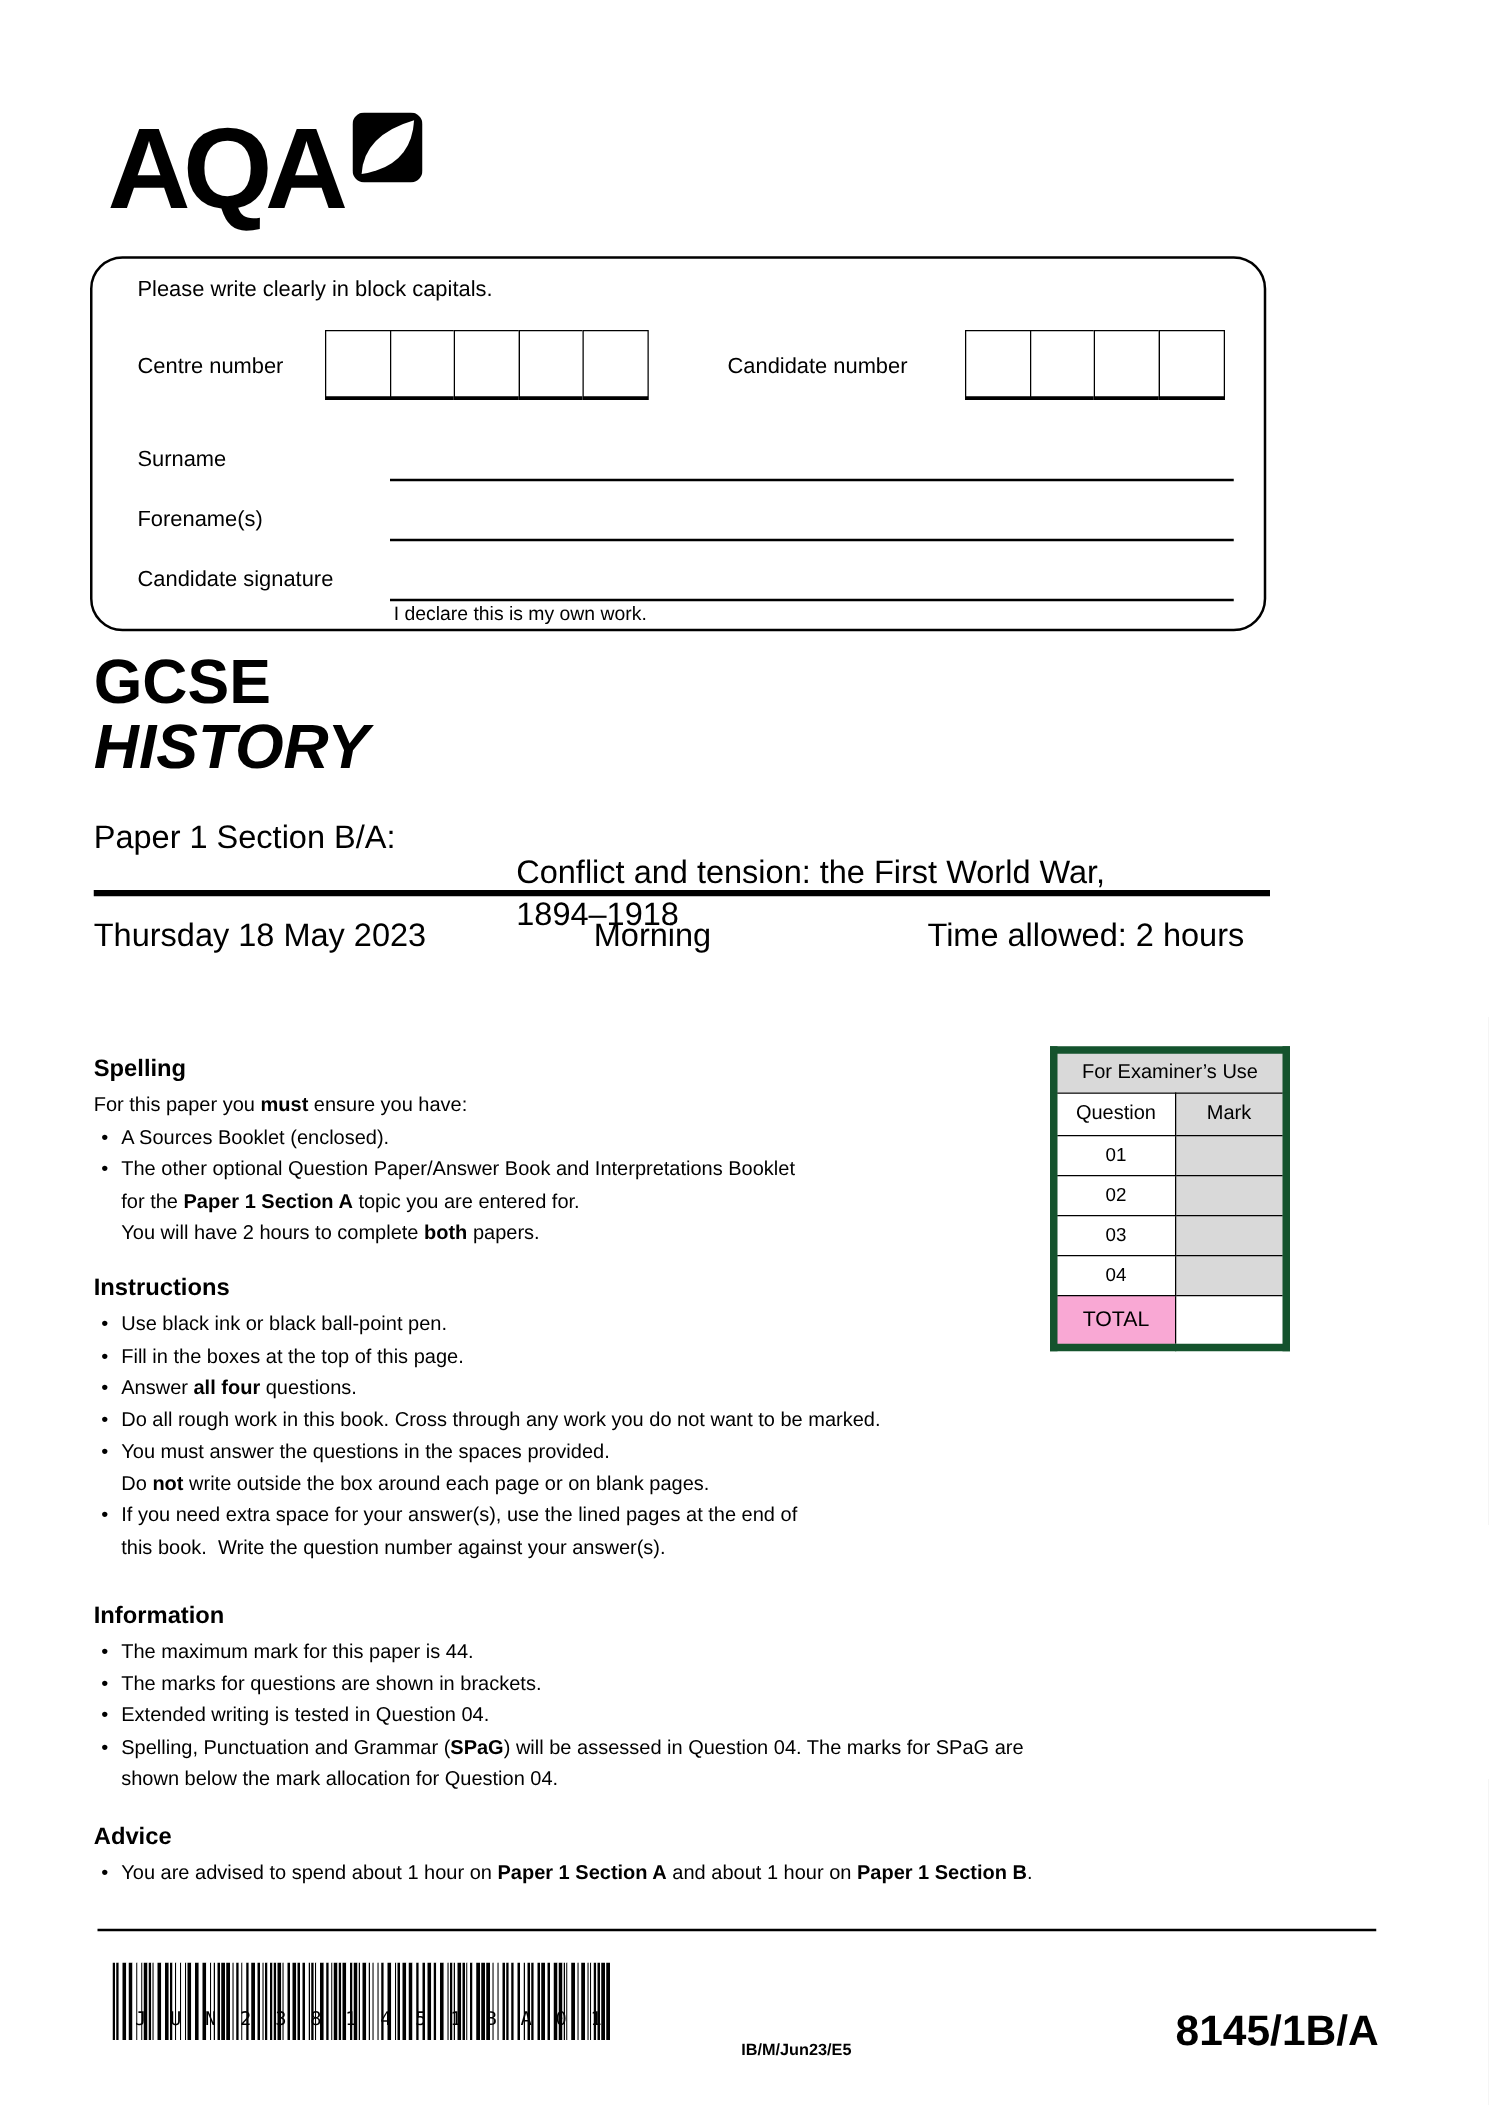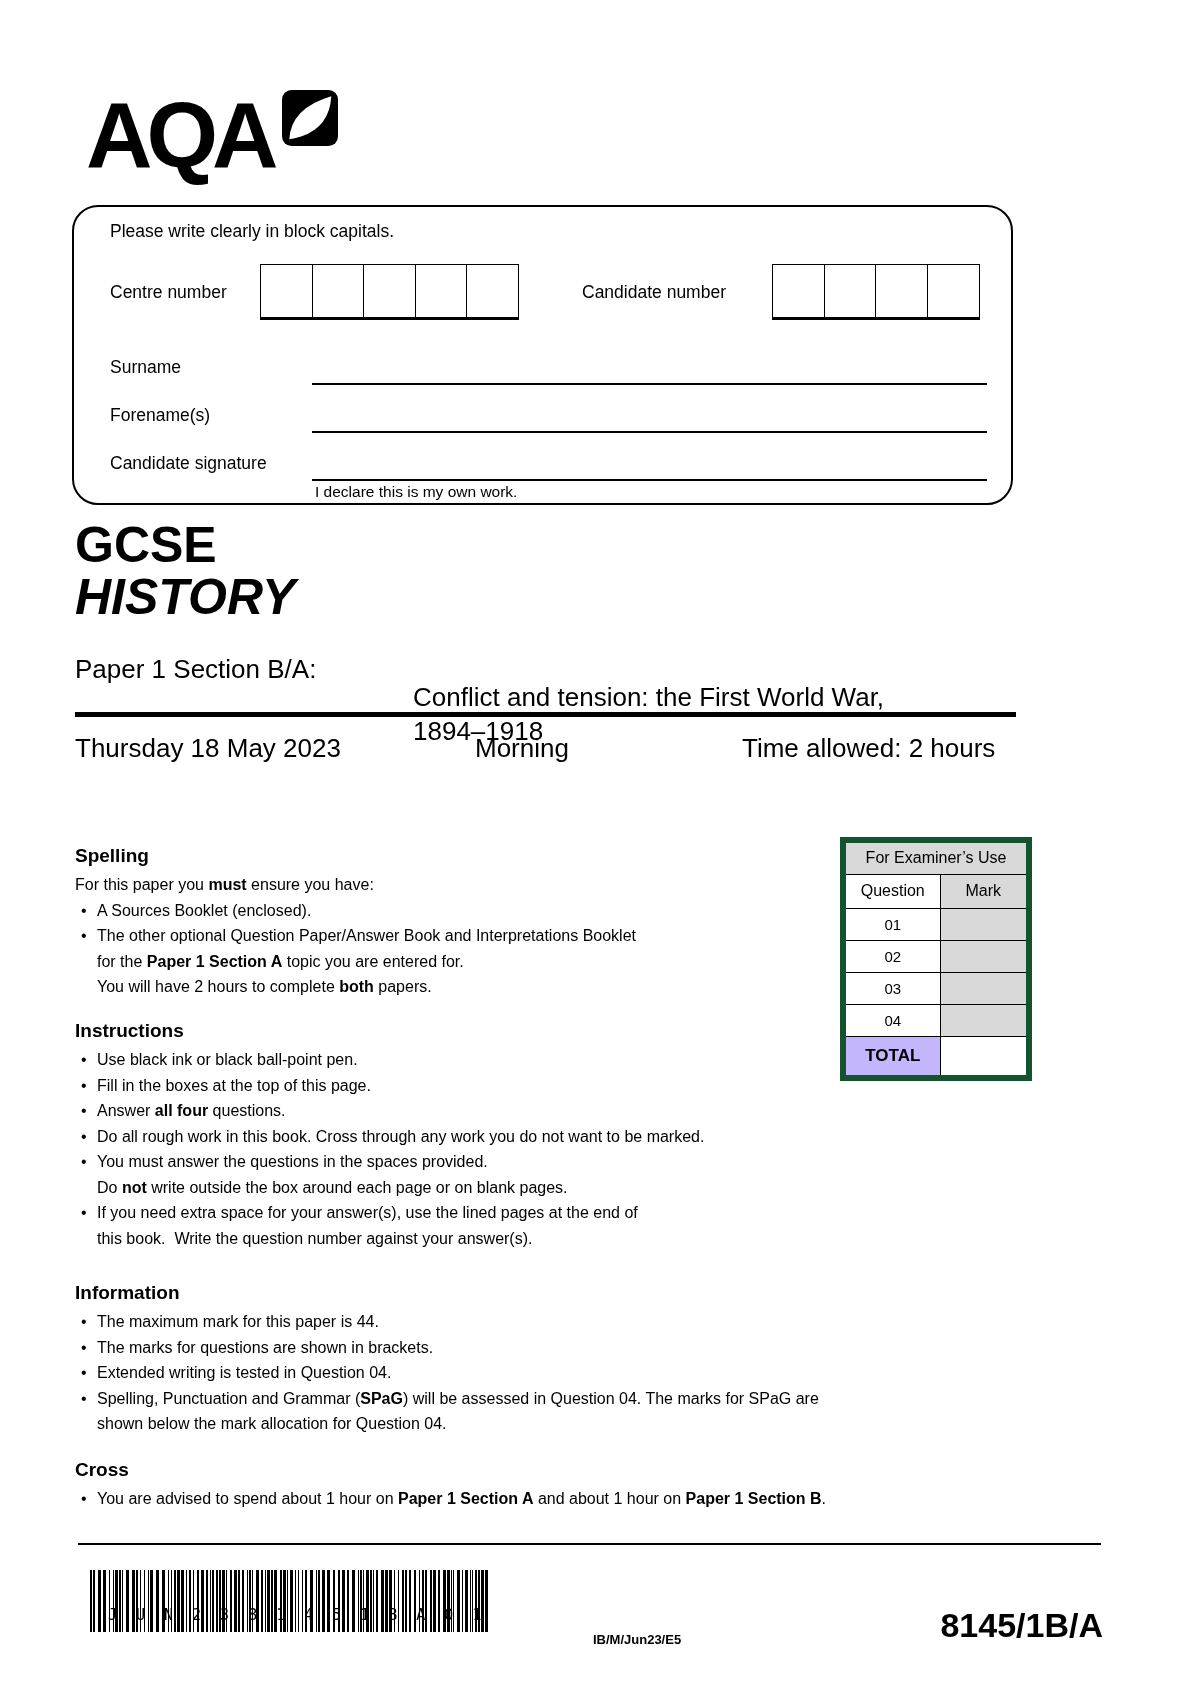--- a/index.html
+++ b/index.html
@@ -43,21 +43,21 @@
 
   
   .exam-table { border-collapse:collapse; table-layout:fixed; }
   .exam-table th, .exam-table td { border:1.5px solid #000; text-align:center; padding:0; }
   .exam-table { border:6px solid #14532d; }
   .exam-table .t-title { height:34px; font-size:16px; font-weight:normal; background:#d9d9d9; }
   .exam-table .t-q { width:97px; height:34px; font-size:16px; font-weight:normal; background:#fff; }
   .exam-table .t-m { width:89px; font-size:16px; font-weight:normal; background:#d9d9d9; }
   .exam-table .cell-q { height:32px; font-size:15px; background:#fff; }
   .exam-table .cell-m { background:#d9d9d9; }
-  .exam-table .t-total { height:42px; font-size:17px; font-weight:bold; background:#c4b5fd; }
+  .exam-table .t-total { height:42px; font-size:17px; font-weight:normal; background:#f9a8d4; }
   .exam-table .t-totalmark { background:#fff; }
 
   
   .footer-rule { height:2px; background:#000; }
   .barcode { display:flex; align-items:stretch; overflow:hidden; }
   .barcode span { height:100%; }
   .barcode-text { font-family:"DejaVu Sans Mono", monospace; font-size:15px; letter-spacing:19px; }
   .ib-code { font-size:13px; font-weight:bold; }
   .paper-code { font-size:34px; font-weight:bold; }
 </style>
@@ -186,21 +186,21 @@
     <ul>
       <li><span>The maximum mark for this paper is 44.</span></li>
       <li><span>The marks for questions are shown in brackets.</span></li>
       <li><span>Extended writing is tested in Question 04.</span></li>
       <li><span>Spelling, Punctuation and Grammar (</span><span class="b">SPaG</span><span>) will be assessed in Question 04. The marks for SPaG are
 shown below the mark allocation for Question 04.</span></li>
     </ul>
   </div>
 
   <div class="abs section" style="left:75px; top:1459px; width:1005px;">
-    <h3>Cross</h3>
+    <h3>Advice</h3>
     <ul>
       <li><span>You are advised to spend about 1 hour on </span><span class="b">Paper 1 Section A</span><span> and about 1 hour on </span><span class="b">Paper 1 Section B</span><span>.</span></li>
     </ul>
   </div>
 
   <div class="abs footer-rule" style="left:78px; top:1543px; width:1023px;"></div>
 
   <div class="abs barcode" style="left:90px; top:1570px; width:400px; height:62px;">
       <span style="width: 2px; background: rgb(0, 0, 0); flex: 0 0 auto;"></span>
       <span style="width: 1px; background: rgb(255, 255, 255); flex: 0 0 auto;"></span>

